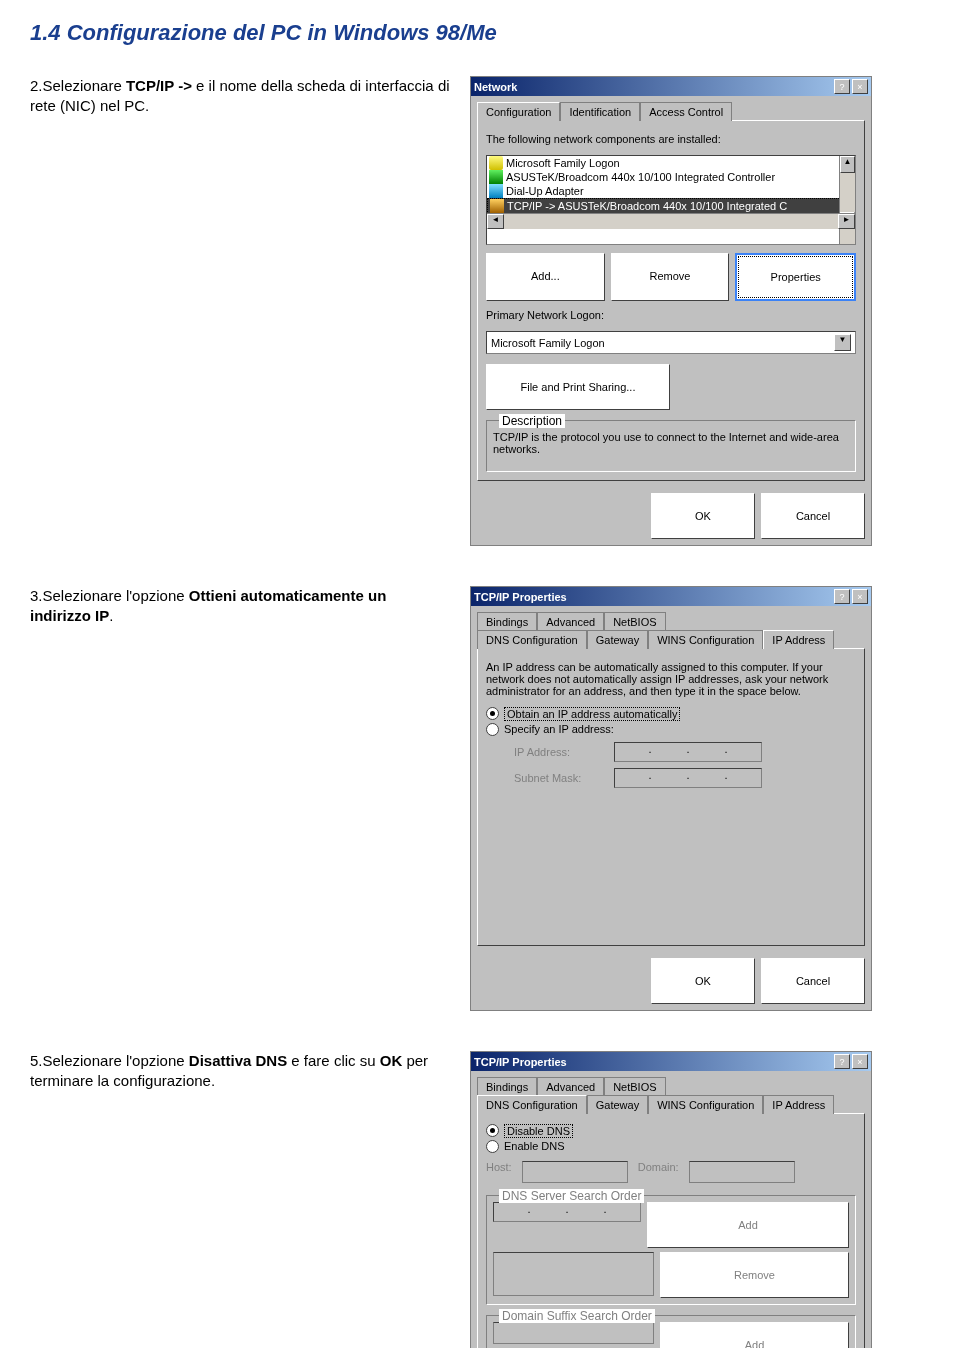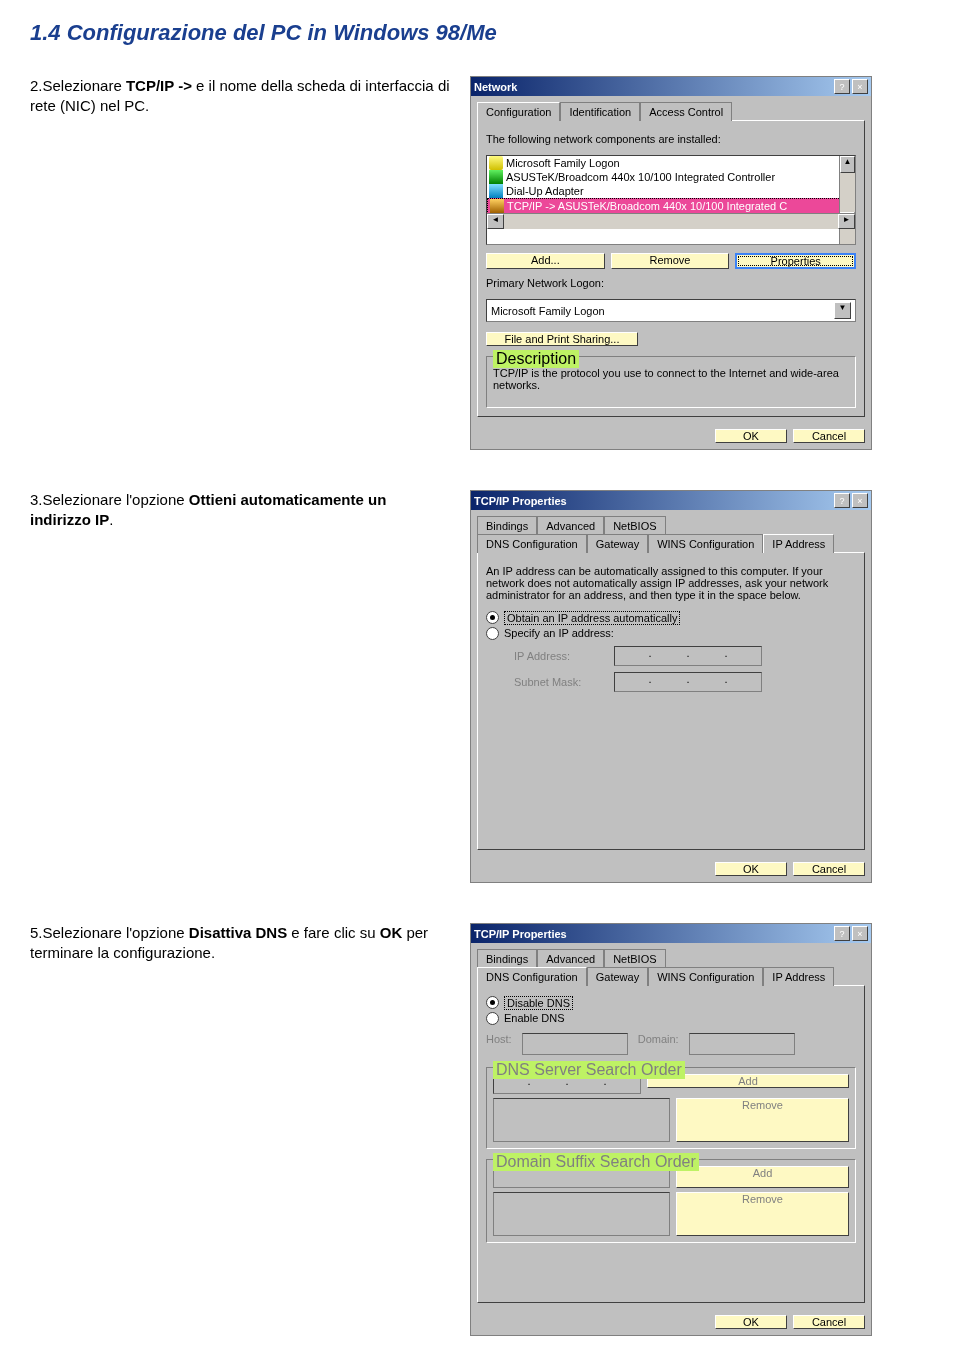--- a/index.html
+++ b/index.html
@@ -15,37 +15,37 @@
 .tbuttons{display:flex;gap:2px}
 .tbtn{width:14px;height:13px;background:#c0c0c0;border:1px solid #fff;border-right-color:#404040;border-bottom-color:#404040;font:9px Arial;display:flex;align-items:center;justify-content:center;cursor:pointer}
 .body{padding:6px}
 .tabrow{display:flex;margin-bottom:-1px}
 .tab{padding:3px 8px;border:1px solid #808080;border-bottom:none;background:#c0c0c0;font-size:11px;cursor:pointer}
 .tab.act{background:#c0c0c0;border-top:1px solid #fff;border-left:1px solid #fff;position:relative;z-index:2}
 .tab:not(.act){border-top:1px solid #808080}
 .tabpane{border:1px solid #fff;border-right-color:#404040;border-bottom-color:#404040;background:#c0c0c0;padding:8px}
 .list{background:#fff;border:1px solid #808080;border-top-color:#404040;border-left-color:#404040;height:88px;overflow:hidden;position:relative}
 .li{display:flex;align-items:center;gap:3px;padding:0 2px;font-size:11px;white-space:nowrap}
-.li.sel{background:#ec4899;color:#fff}
+.li.sel{background:#404040;color:#fff}
 .ico{width:14px;height:14px;display:inline-block}
 .ico-client{background:linear-gradient(#fffb80,#d0c000);border-radius:2px}
 .ico-nic{background:linear-gradient(#60f060,#008000)}
 .ico-dial{background:linear-gradient(#80e0ff,#0080c0)}
 .ico-proto{background:linear-gradient(#ffd060,#a06000)}
 .scr{position:absolute;right:0;top:0;bottom:0;width:15px;background:#d4d0c8;border-left:1px solid #808080}
 .sbtn{height:15px;background:#c0c0c0;border:1px solid #fff;border-right-color:#404040;border-bottom-color:#404040;font:8px Arial;text-align:center;cursor:pointer}
 .scrh{position:absolute;bottom:15px;left:0;right:0;height:15px;background:#d4d0c8;border-top:1px solid #808080;display:flex}
 .scrh .sbtn{width:15px;height:13px}
 .btnrow{display:flex;gap:6px;margin:8px 0}
-.btn{flex:1;padding:0;background:#fef9c3;border:1px solid #fff;border-right-color:#404040;border-bottom-color:#404040;text-align:center;cursor:pointer}
+.btn{flex:1;padding:16px;background:#ffffff;border:1px solid #fff;border-right-color:#404040;border-bottom-color:#404040;text-align:center;cursor:pointer}
 .btn.def{border:2px solid #3b82f6;outline:1px dotted #000;outline-offset:-4px}
 .drop{background:#fff;border:1px solid #808080;border-top-color:#404040;border-left-color:#404040;padding:2px 4px;display:flex;justify-content:space-between;align-items:center}
 .dbtn{width:15px;height:15px;background:#c0c0c0;border:1px solid #fff;border-right-color:#404040;border-bottom-color:#404040;text-align:center;font-size:8px;cursor:pointer}
 .grp{border:1px solid #808080;border-right-color:#fff;border-bottom-color:#fff;padding:6px;margin-top:10px;position:relative}
-.grplbl{position:absolute;top:-7px;left:6px;background:#bef264;padding:0 3px;font-size:16px}
+.grplbl{position:absolute;top:-7px;left:12px;background:#ffffff;padding:0 3px;font-size:12px}
 .okrow{display:flex;justify-content:flex-end;gap:6px;padding:6px}
 .okrow .btn{flex:0 0 70px}
 .rad{display:flex;align-items:flex-start;gap:5px;margin:2px 0;font-size:11px}
 .rcirc{width:11px;height:11px;border-radius:50%;background:#fff;border:1px solid #404040;display:inline-flex;align-items:center;justify-content:center}
 .rdot{width:5px;height:5px;border-radius:50%;background:#000}
 .field{display:flex;align-items:center;gap:10px;margin:6px 0 6px 28px}
 .flbl{width:90px;color:#808080}
 .ipbox{display:flex;background:#fff;border:1px solid #808080;border-top-color:#404040;border-left-color:#404040}
 .ipbox.dis{background:#c0c0c0}
 .ipseg{width:32px;height:18px;border:none;text-align:center;font:11px sans-serif}

